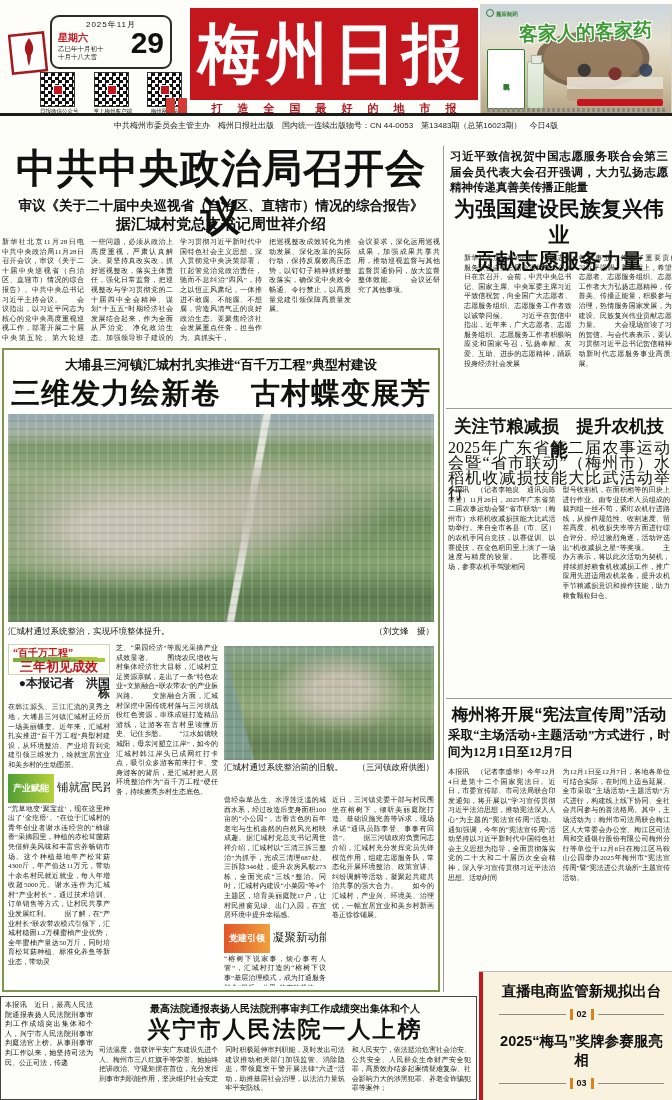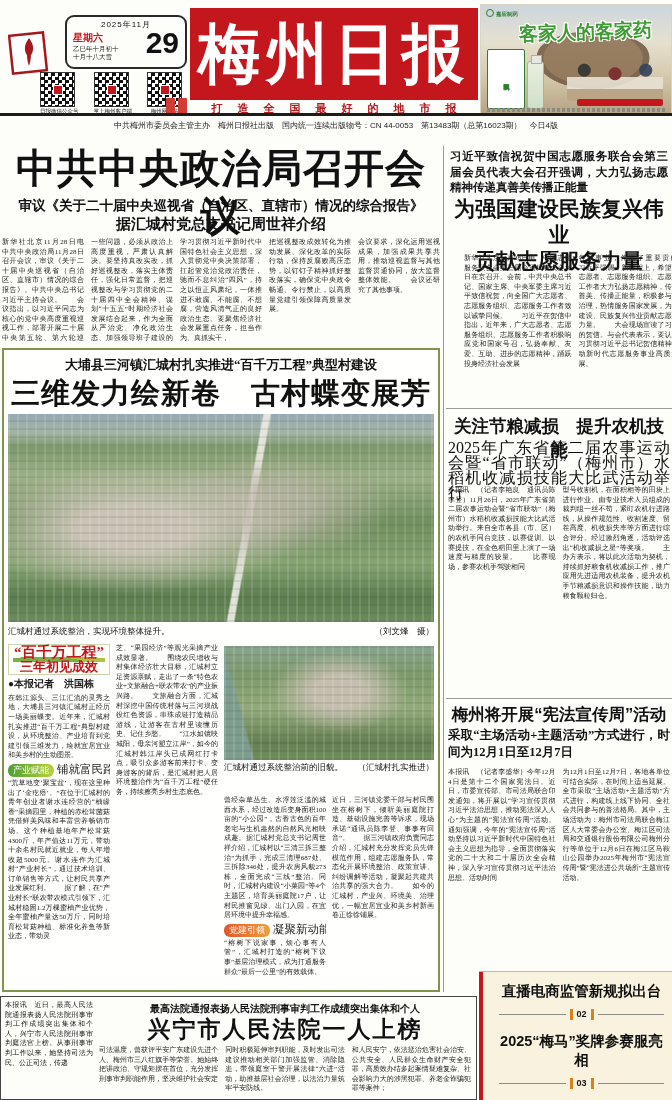--- a/index.html
+++ b/index.html
@@ -1,21 +1,21 @@
 <!DOCTYPE html>
 <html><head>
 <meta charset="utf-8">
 <style>
   html,body{margin:0;padding:0;background:#e9e9e6;}
   .page{position:relative;width:672px;height:1100px;margin:0 auto;background:#fdfdfa;overflow:hidden;
         font-family:"Liberation Sans",sans-serif;color:#111;}
   .abs{position:absolute;}
   
   .logo-box{left:8px;top:28px;width:42px;height:48px;}
-  .datebox{left:65px;top:15px;width:122px;height:54px;border:2px solid #2a2a2a;border-radius:9px;padding:2px 6px;box-sizing:border-box;}
+  .datebox{left:50px;top:15px;width:122px;height:54px;border:2px solid #2a2a2a;border-radius:9px;padding:2px 6px;box-sizing:border-box;}
   .datebox .ym{text-align:center;font-size:8px;letter-spacing:1px;}
   .datebox .row{display:flex;justify-content:space-between;align-items:flex-start;}
   .datebox .wk{color:#c4161d;font-weight:bold;font-size:10px;margin-top:1px;}
   .datebox .lunar{font-size:6.5px;line-height:8px;color:#222;}
   .datebox .daynum{font-size:30px;font-weight:900;line-height:30px;margin-top:-2px;}
   .qrrow{left:40px;top:72px;width:230px;height:40px;display:flex;gap:15px;}
   .qr{width:33px;height:33px;background:repeating-conic-gradient(#111 0% 25%,#fff 0% 50%) 0 0/7px 7px;border:1px solid #333;position:relative;}
   .qr::after{content:"";position:absolute;left:12px;top:12px;width:8px;height:8px;background:#c4161d;border:1px solid #fff;}
   .qrcap{font-size:5.5px;text-align:center;margin-top:1px;}
   .masthead{left:190px;top:8px;width:288px;height:92px;background:#c4161d;display:flex;align-items:center;justify-content:center;}
@@ -92,28 +92,28 @@
   .vc2{left:108px;top:0;width:102px;height:342px;}
   .vc3{left:216px;top:152px;width:102px;height:190px;}
   .vc4{left:324px;top:152px;width:102px;height:190px;}
   .photo2{left:224px;top:646px;width:210px;height:114px;overflow:hidden;
     background:
      radial-gradient(ellipse at 55% 40%,rgba(200,192,178,.95) 0 16%,rgba(200,192,178,0) 42%),
      linear-gradient(75deg,#7d9d8f 0 12%,transparent 13%),
      linear-gradient(180deg,#88a58f 0%,#7c9a6a 25%,#93ab7c 55%,#647f52 85%,#718f5e 100%);}
   .cap2{left:224px;top:762px;width:210px;}
   .badge{border:1px solid #cdd6b2;padding:3px 4px;margin-bottom:3px;background:#fffef8;}
-  .badge .b1{color:#c4161d;font-weight:900;font-size:15px;text-align:center;}
+  .badge .b1{color:#c4161d;font-weight:900;font-size:10px;}
   .badge .b2{color:#c4161d;font-weight:900;font-size:13px;text-align:center;position:relative;z-index:1;}
   .hills{height:8px;margin-top:-4px;background:
      radial-gradient(ellipse at 30% 100%,#78b043 0 45%,transparent 46%),
      radial-gradient(ellipse at 70% 100%,#a8c63e 0 45%,transparent 46%);}
-  .byline{text-align:left;font-size:10px;font-weight:bold;margin:4px 0 5px 0;}
+  .byline{text-align:right;font-size:12px;font-weight:bold;margin:4px 0 5px 0;}
   .tagrow{margin:3px 0 2px 0;white-space:nowrap;}
-  .pill{display:inline-block;color:#fff;font-weight:normal;font-size:9px;line-height:13px;padding:0 5px;border-radius:6px;}
+  .pill{display:inline-block;color:#fff;font-weight:bold;font-size:9px;line-height:13px;padding:8px 5px;border-radius:0;}
   .pill.g{background:linear-gradient(90deg,#4f9e35,#b8d23a);}
   .pill.o{background:linear-gradient(90deg,#e2562a,#f0a03c);}
   .tagtitle{font-size:11.5px;font-weight:400;margin-left:3px;}
   
   .court{left:0;top:996px;width:477px;height:104px;border:1px solid #444;box-sizing:border-box;padding:4px;}
   .courtc1{position:absolute;left:4px;top:4px;width:88px;height:94px;font-size:7px;line-height:9.6px;text-align:justify;overflow:hidden;font-family:"Liberation Serif",serif;}
   .court-kicker{position:absolute;left:98px;top:5px;width:372px;text-align:center;font-size:10px;font-weight:600;font-family:"Liberation Serif",serif;}
   .court-head{position:absolute;left:98px;top:17px;width:372px;text-align:center;font-size:23px;font-weight:900;letter-spacing:2px;}
   .court-cols{position:absolute;left:98px;top:49px;width:372px;height:48px;}
 </style>
@@ -272,21 +272,21 @@
       <span>“榕树下说家事，烦心事有人管”，汇城村打造的“榕树下议事”基层治理模式，成为打通服务群众“最后一公里”的有效载体。</span>
     </div>
     <div class="vcol vc4">近日，三河镇党委干部与村民围坐在榕树下，倾听美丽庭院打造、基础设施完善等诉求，现场承诺“通讯员陈李登、事事有回音”。　　据三河镇政府负责同志介绍，汇城村充分发挥党员先锋模范作用，组建志愿服务队，常态化开展环境整治、政策宣讲、纠纷调解等活动，凝聚起共建共治共享的强大合力。　　如今的汇城村，产业兴、环境美、治理优，一幅宜居宜业和美乡村新画卷正徐徐铺展。</div>
   </div>
 
   <div class="abs photo2">
       <div class="tex"></div>
     </div>
   <div class="abs cap2 cap-row">
     <span>汇城村通过系统整治前的旧貌。</span>
-    <span>（汇城村扎实推进）</span>
+    <span>（三河镇政府供图）</span>
   </div>
 
   <div class="abs court">
     <div class="courtc1">本报讯　近日，最高人民法院通报表扬人民法院刑事审判工作成绩突出集体和个人，兴宁市人民法院刑事审判庭法官上榜。从事刑事审判工作以来，她坚持司法为民、公正司法，传递</div>
     <div class="court-kicker">最高法院通报表扬人民法院刑事审判工作成绩突出集体和个人</div>
     <div class="court-head">兴宁市人民法院一人上榜</div>
     <div class="court-cols bodycols">
       <div class="bcol">司法温度，曾获评平安广东建设先进个人、梅州市三八红旗手等荣誉。她始终把讲政治、守规矩摆在首位，充分发挥刑事审判职能作用，坚决维护社会安定</div>
       <div class="bcol">同时积极延伸审判职能，及时发出司法建议推动相关部门加强监管、消除隐患，带领庭室干警开展法律“六进”活动，助推基层社会治理，以法治力量筑牢平安防线。</div>
       <div class="bcol">和人民安宁，依法惩治危害社会治安、公共安全、人民群众生命财产安全犯罪，高质效办结多起案情疑难复杂、社会影响力大的涉黑犯罪、养老金诈骗犯罪等案件；</div>

